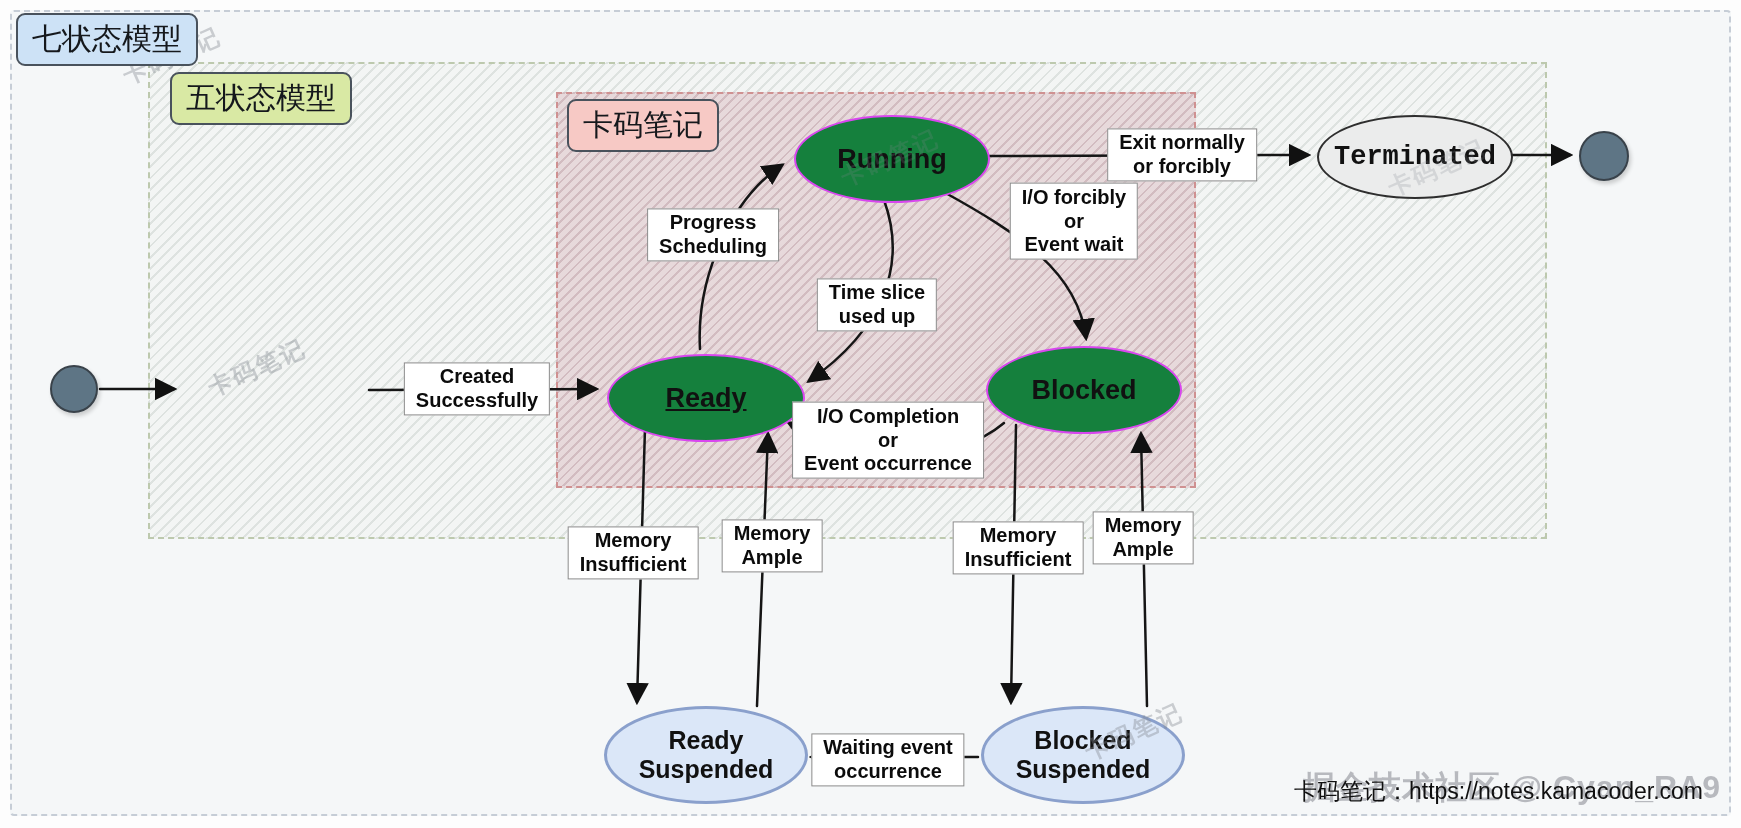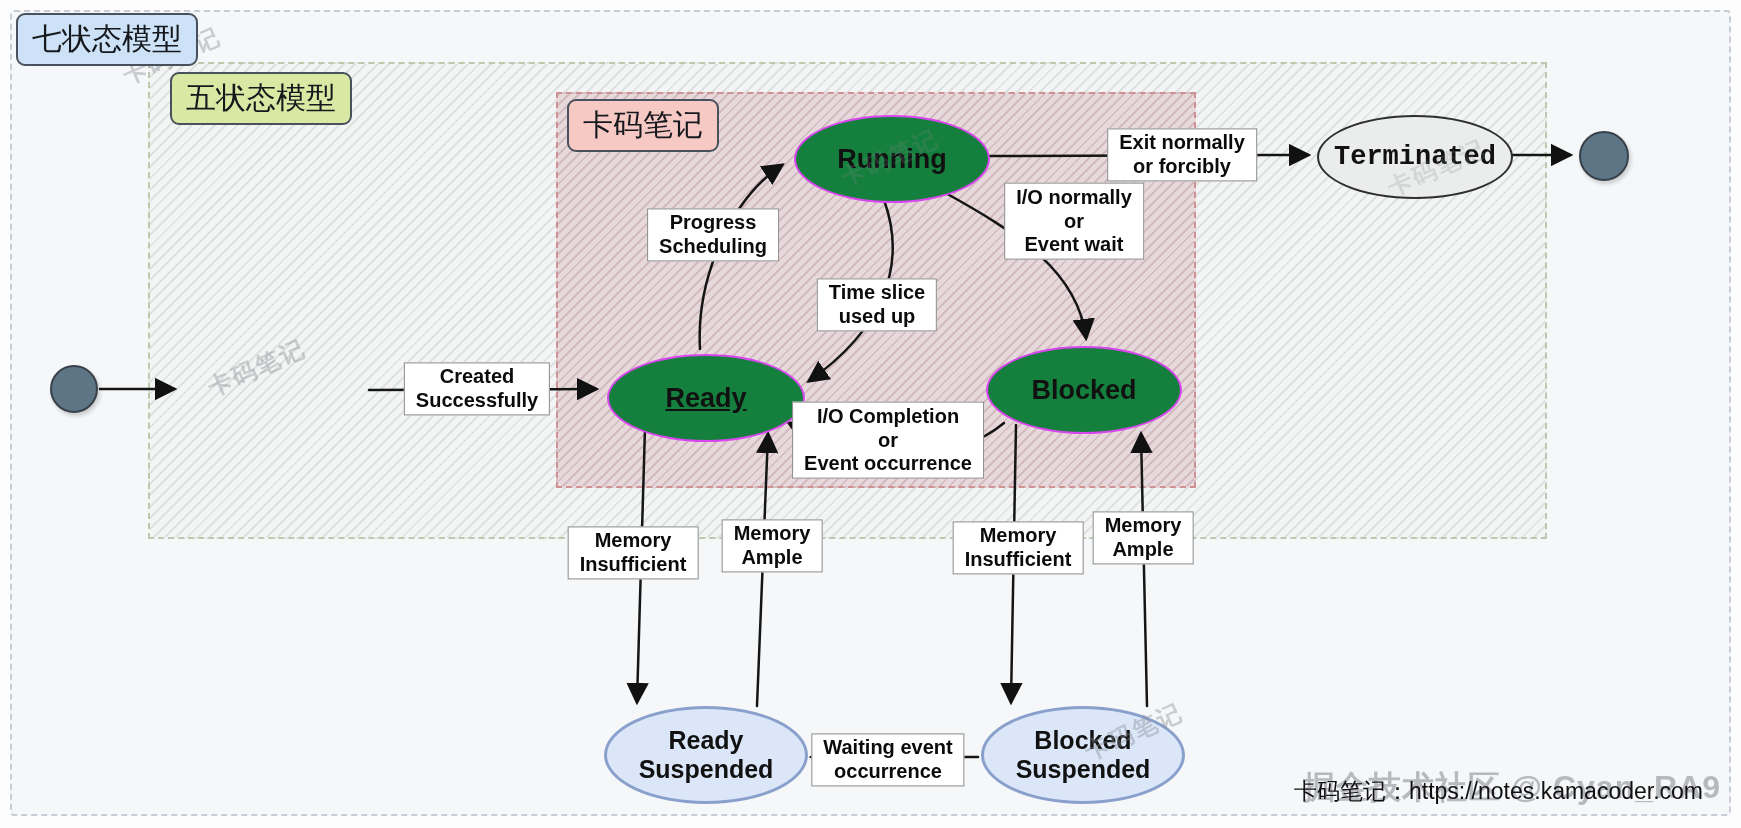--- a/index.html
+++ b/index.html
@@ -98,21 +98,21 @@
   </div>
   <div class="elabel" style="left:713px;top:235px;">
     <div>Progress</div>
     <div>Scheduling</div>
   </div>
   <div class="elabel" style="left:877px;top:305px;">
     <div>Time slice</div>
     <div>used up</div>
   </div>
   <div class="elabel" style="left:1074px;top:221px;">
-    <div>I/O normally</div>
+    <div>I/O forcibly</div>
     <div>or</div>
     <div>Event wait</div>
   </div>
   <div class="elabel" style="left:1182px;top:155px;">
     <div>Exit normally</div>
     <div>or forcibly</div>
   </div>
   <div class="elabel" style="left:888px;top:440px;">
     <div>I/O Completion</div>
     <div>or</div>

